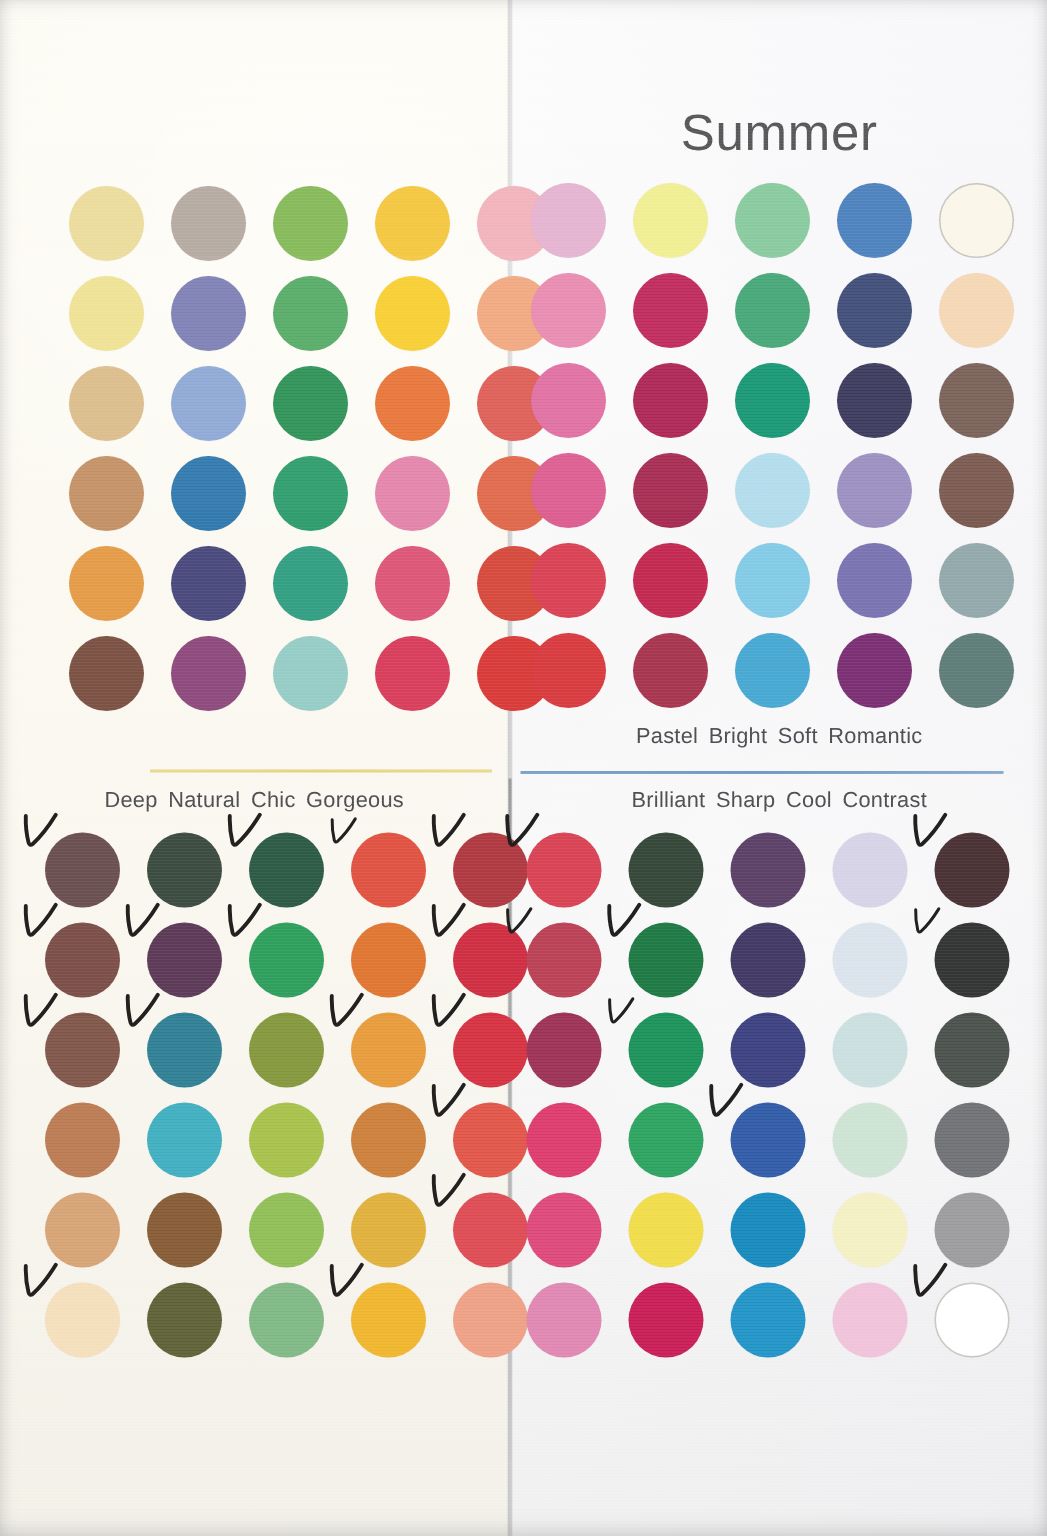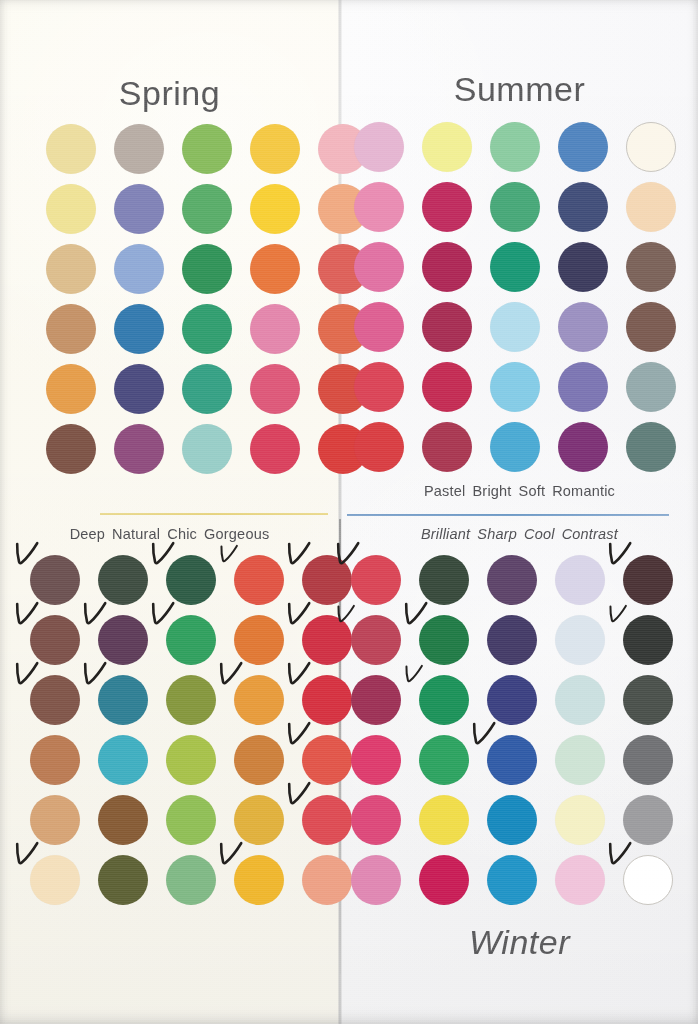--- a/index.html
+++ b/index.html
@@ -55,21 +55,21 @@
     background: linear-gradient(180deg, #9a9a9a, #b4b4b4 60%, #c8c8c8);
   }
   
   .quad {
     position: absolute;
     box-sizing: border-box;
   }
   #quad-spring { left: 0;     top: 0;    width: 339px; height: 519px; }
   #quad-summer { left: 341px; top: 0;    width: 357px; height: 519px; }
   #quad-autumn { left: 0;     top: 519px; width: 339px; height: 505px; }
-  #quad-winter { left: 341px; top: 519px; width: 357px; height: 505px; font-style: italic; }
+  #quad-winter { left: 341px; top: 519px; width: 357px; height: 505px; }
 
   .season-title {
     position: absolute;
     width: 100%;
     text-align: center;
     color: #58585a;
     font-size: 34px;
     font-weight: 400;
     letter-spacing: 0.5px;
   }
@@ -165,21 +165,20 @@
 </style>
 </head>
 <body>
 
 <div id="card">
   <div class="paper"></div>
   <div class="paper-sheen"></div>
   <div class="v-divider-low"></div>
 
   <div class="quad" id="quad-spring">
-    <div class="season-title">Spring</div>
     <div class="grid" id="grid-spring">
         <div class="cell">
           <div class="dot" title="#ecdd9e" style="background: rgb(236, 221, 158);"></div>
         </div>
         <div class="cell">
           <div class="dot" title="#b7aca4" style="background: rgb(183, 172, 164);"></div>
         </div>
         <div class="cell">
           <div class="dot" title="#87bb5c" style="background: rgb(135, 187, 92);"></div>
         </div>
@@ -669,18 +668,17 @@
         </div>
         <div class="cell">
           <div class="dot outlined" title="#ffffff" style="background: rgb(255, 255, 255);"></div>
           <div class="check">
             <svg viewBox="0 0 26 28">
               <path d="M3.2 3.0 C3.0 9.0 3.6 15.0 5.0 20.6 C5.4 22.2 6.4 22.8 7.8 21.6 C13.2 16.8 18.4 10.0 23.2 2.2" fill="none" stroke="#23211f" stroke-width="2.6" stroke-linecap="round" stroke-linejoin="round"></path>
             </svg>
           </div>
         </div>
       </div>
-    <div class="season-title">Winter</div>
   </div>
 
   <div class="edge-shadow"></div>
   <div class="grain"></div>
 </div>
 
 </body></html>

